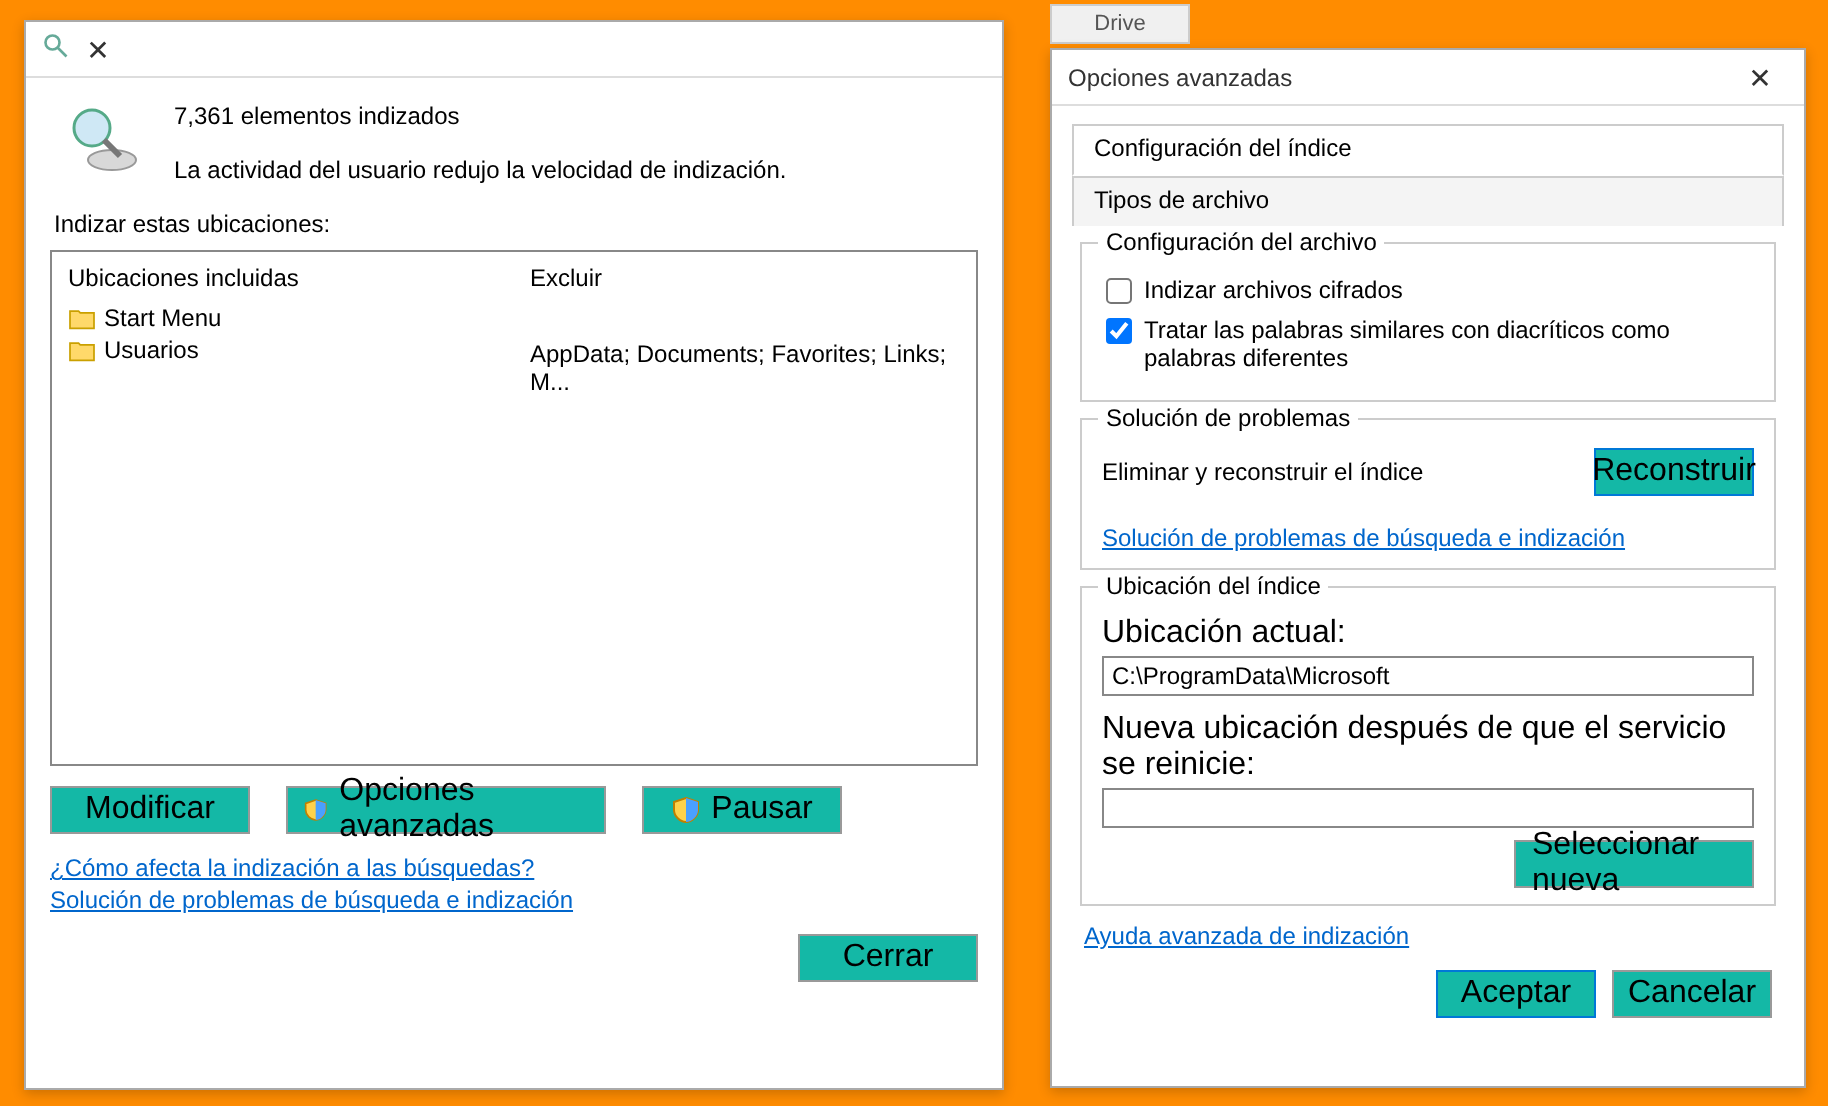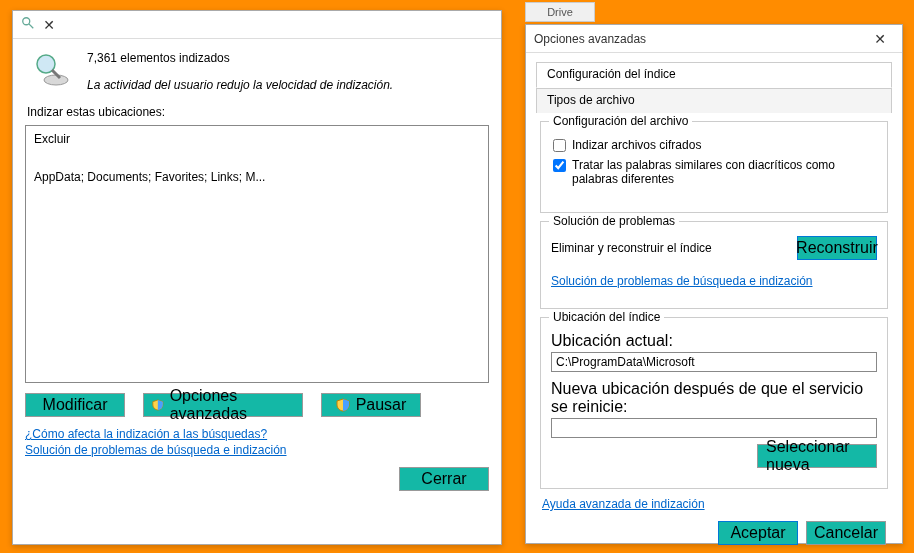--- a/index.html
+++ b/index.html
@@ -68,21 +68,21 @@
 .links { margin-top: 10px; }
 .links a { display:block; color:#0066cc; font-size:12px; text-decoration: underline; margin:2px 0;}
 .close-row { display:flex; justify-content:flex-end; margin-top:10px; }
 .btn.close-btn { width: 90px; }
 
 .adv-body { padding: 8px 10px; }
 .tab-strip { display:flex; border-bottom:1px solid #ccc; margin-bottom:4px;flex-direction:column;}
 .tab { padding: 4px 10px 6px; font-size:12px; border:1px solid #ccc; border-bottom:none; background:#fff; position:relative; top:1px;}
 .tab.active { background:#fff; border-bottom:1px solid #fff;}
 .tab.inactive { background:#f4f4f4; }
-.groupbox { border:1px solid #ccc; margin: 8px 4px; padding: 10px 10px 20px; position:relative; }
+.groupbox { border:1px solid #ccc; margin: 8px 4px; padding: 10px 10px 8px; position:relative; }
 .groupbox .legend { position:absolute; top:-8px; left:8px; background:#fff; padding:0 4px; font-size:12px; color:#000;}
 .checkbox-row { display:flex; align-items:flex-start; gap:6px; margin:6px 2px; font-size:12px;}
 .checkbox-row input { margin-top:1px; }
 .row-flex { display:flex; align-items:center; justify-content:space-between; margin:4px 0;}
 .link { color:#0066cc; text-decoration:underline; font-size:12px; }
 .textfield { width:100%; height:20px; border:1px solid #888; padding:1px 4px; font-size:12px; }
 .small-label { font-size:16px; margin:4px 0 2px; }
 .adv-footer { display:flex; justify-content:flex-end; gap:8px; margin:10px 6px 4px;}
 .adv-footer .btn { width:80px; }
 .btn.accept { border:1px solid #0078d7; }
@@ -110,27 +110,42 @@
     <div class="status-row">
       <div class="mag-icon">
         <svg width="42" height="38" viewBox="0 0 42 38">
           <ellipse cx="28" cy="30" rx="12" ry="5" fill="#d8d8d8" stroke="#999"></ellipse>
           <circle cx="18" cy="14" r="9" fill="#cfe8f5" stroke="#5a8" stroke-width="1.5"></circle>
           <line x1="24" y1="20" x2="32" y2="28" stroke="#777" stroke-width="3"></line>
         </svg>
       </div>
       <div class="status-text">
         <div>7,361 elementos indizados</div>
-        <div style="margin-top:8px;font-style:italic;">La actividad del usuario redujo la velocidad de indización.</div>
+        <div style="margin-top:8px;">La actividad del usuario redujo la velocidad de indización.</div>
       </div>
     </div>
 
     <div class="section-label">Indizar estas ubicaciones:</div>
 
     <div class="locations-box">
+      <div class="col">
+        <div class="col-header">Ubicaciones incluidas</div>
+        <div class="loc-item">
+          <svg class="folder-svg" viewBox="0 0 16 14">
+              <path d="M1 3 h5 l1 1 h8 v9 h-14z" fill="#ffd96a" stroke="#caa000"></path>
+            </svg>
+          <span>Start Menu</span>
+        </div>
+        <div class="loc-item">
+          <svg class="folder-svg" viewBox="0 0 16 14">
+              <path d="M1 3 h5 l1 1 h8 v9 h-14z" fill="#ffd96a" stroke="#caa000"></path>
+            </svg>
+          <span>Usuarios</span>
+        </div>
+      </div>
       <div class="col">
         <div class="col-header">Excluir</div>
         <div style="height:18px"></div>
         <div>AppData; Documents; Favorites; Links; M...</div>
       </div>
     </div>
 
     <div class="btn-row">
       <div class="btn mod">Modificar</div>
       <div class="btn adv">

